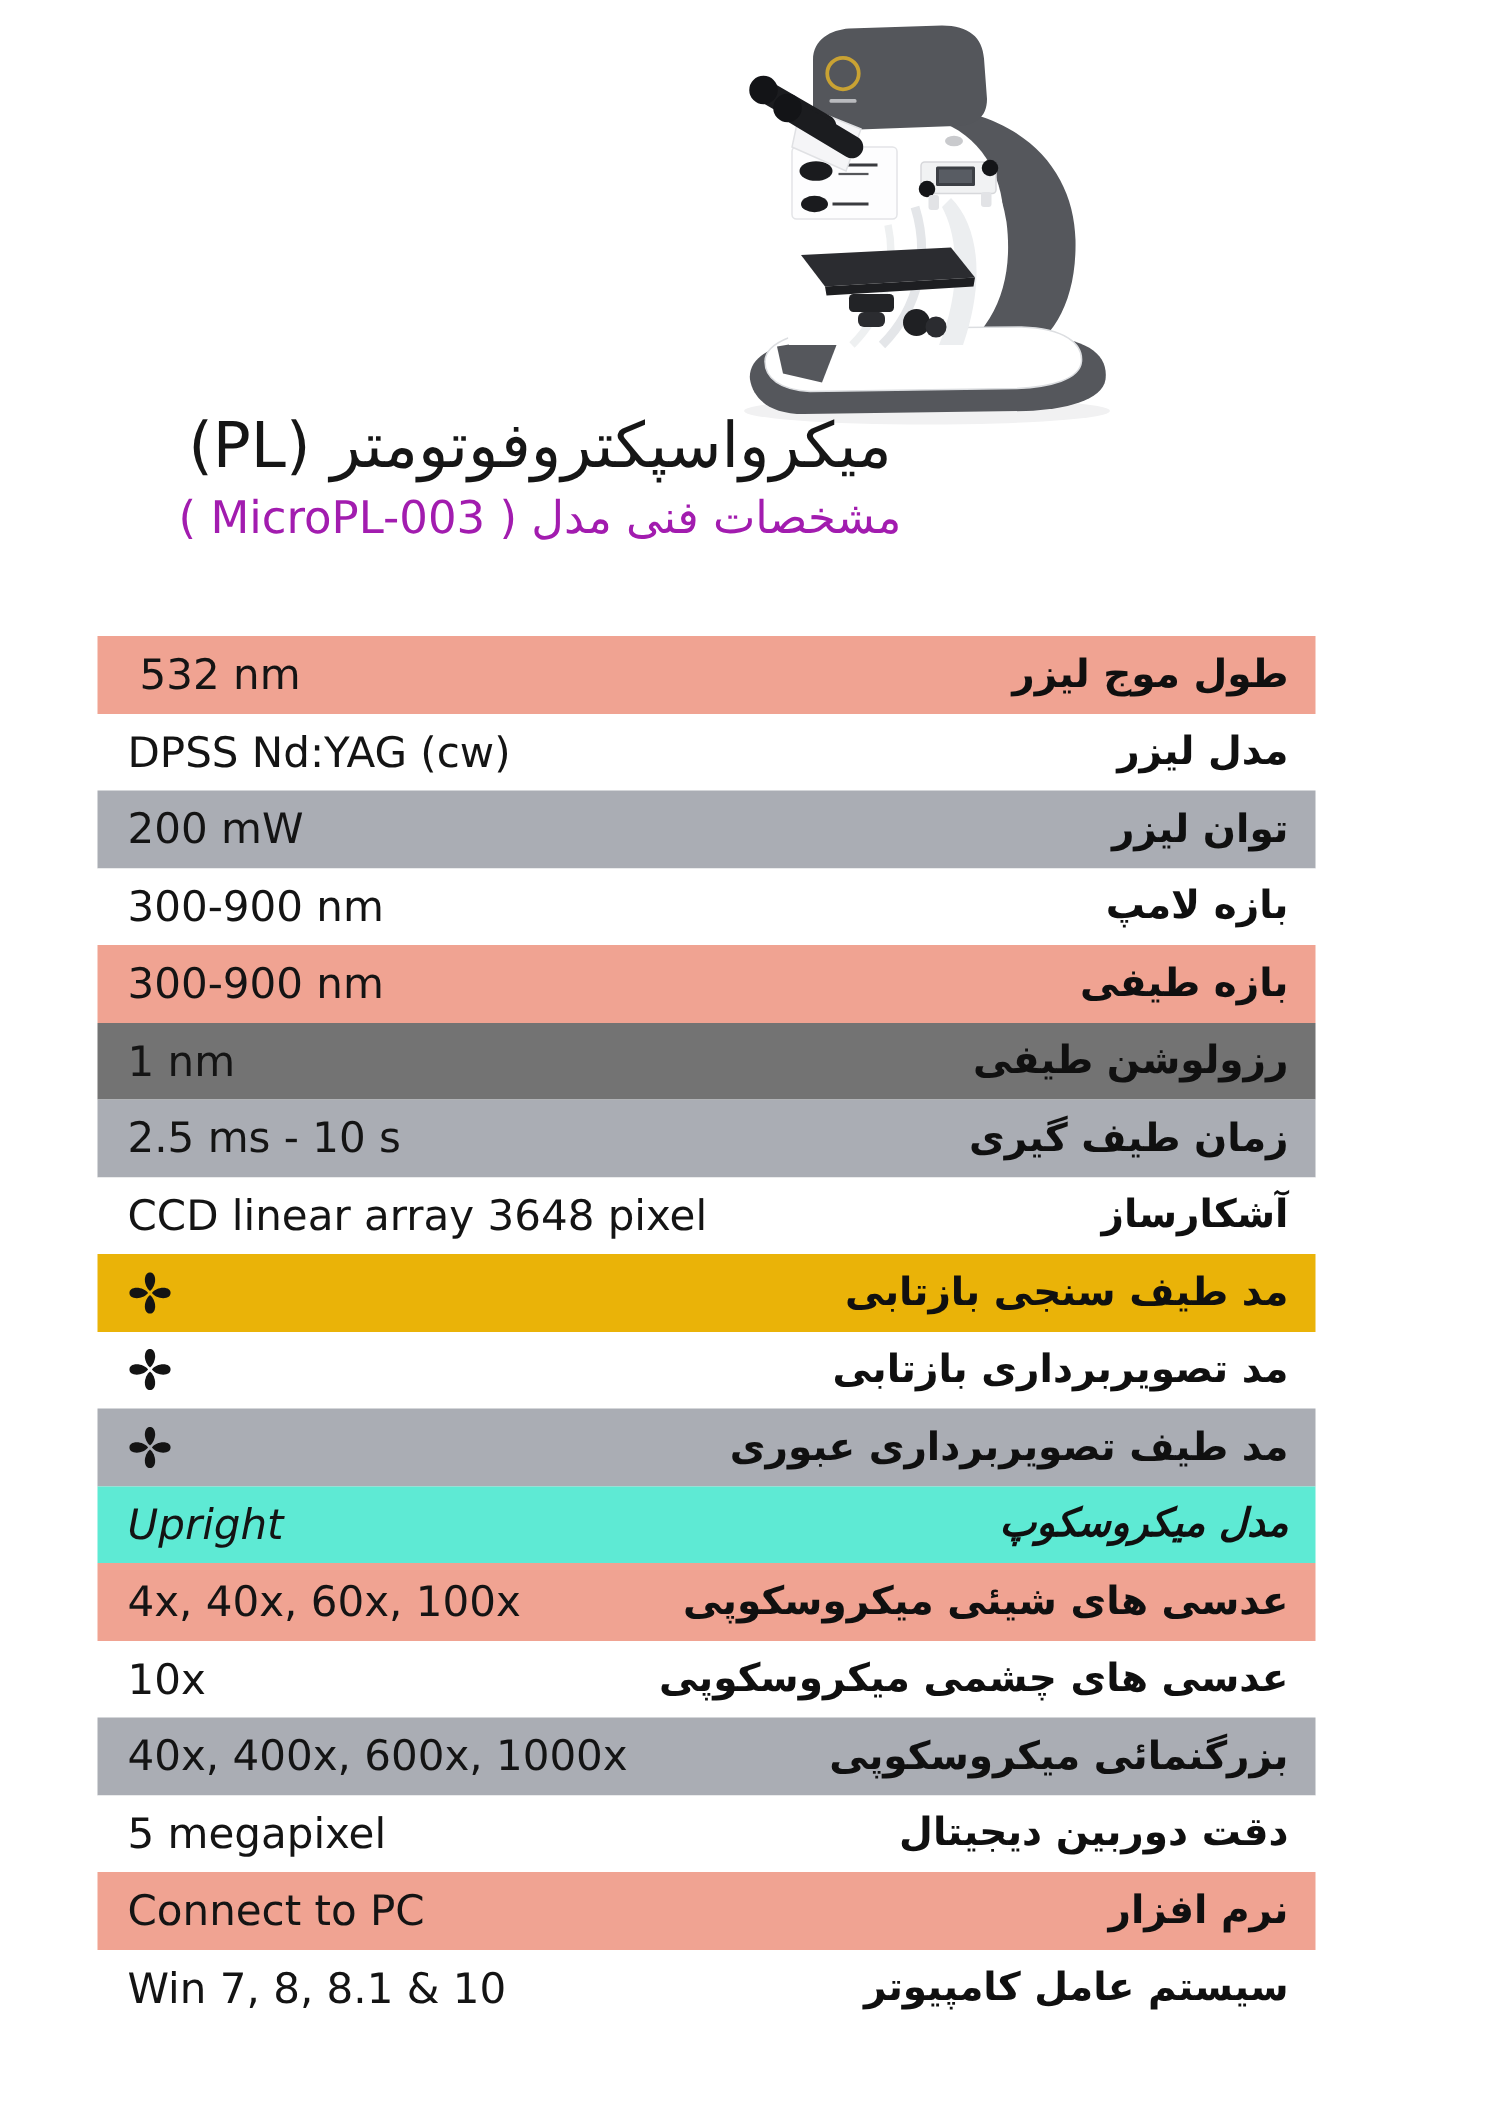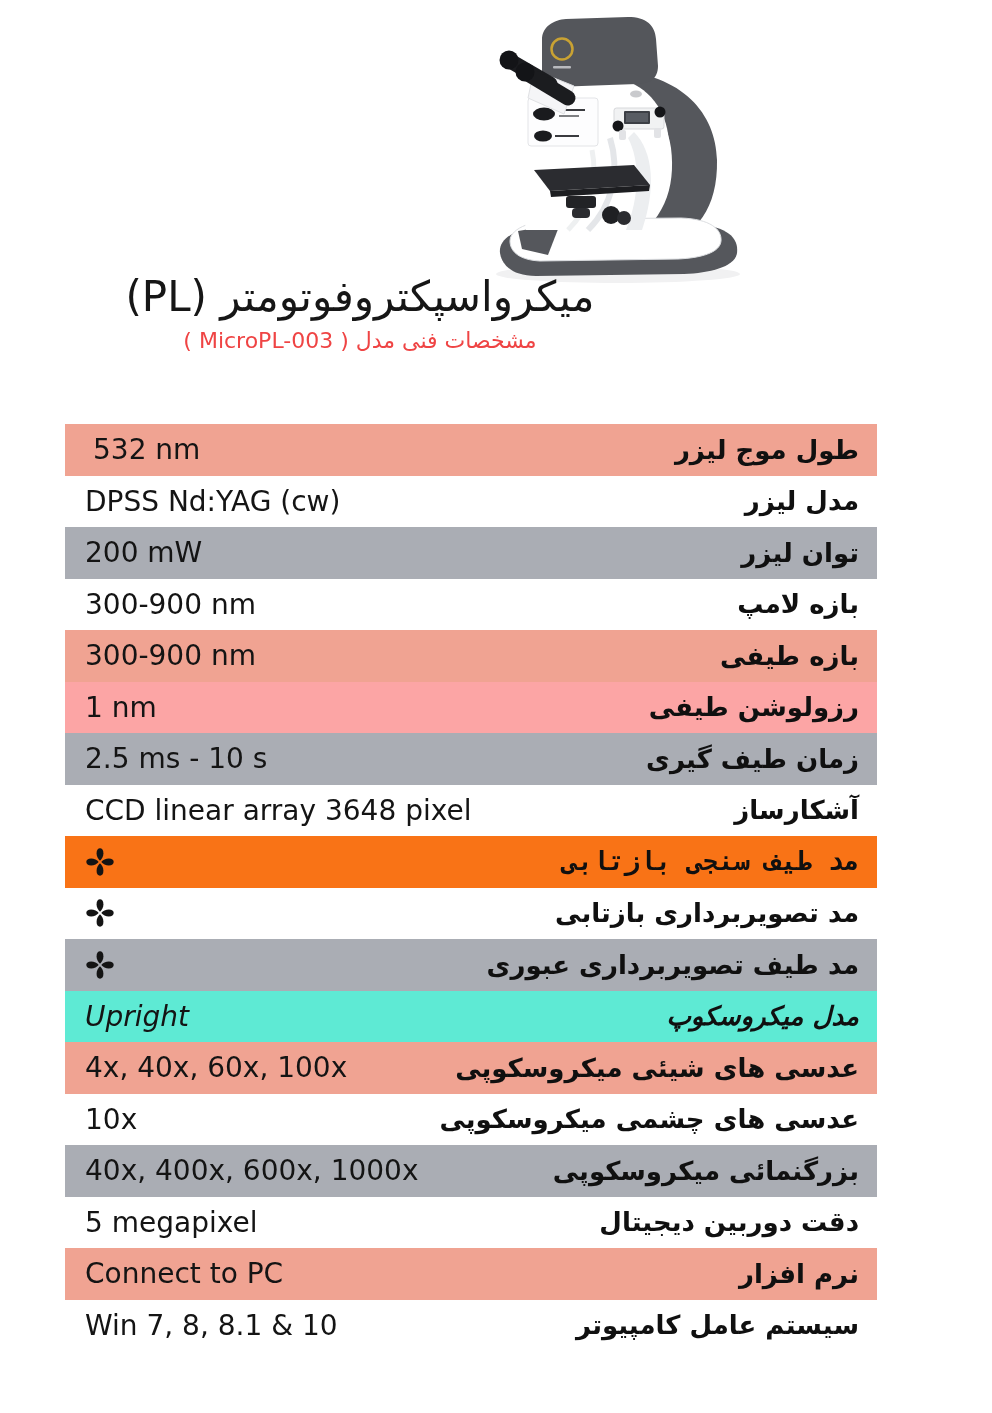--- a/index.html
+++ b/index.html
@@ -8,21 +8,21 @@
     font-family:"DejaVu Sans","Liberation Sans",sans-serif;overflow:hidden;
   }
   .illustration{position:absolute;left:438px;top:10px;width:330px;height:280px;}
   .header{position:absolute;left:95px;top:272px;width:530px;text-align:center;}
   .title{
     margin:0;direction:rtl;unicode-bidi:plaintext;
     font-size:42px;font-weight:normal;color:#161616;line-height:1.2;letter-spacing:0;
   }
   .subtitle{
     margin:6px 0 0 0;direction:rtl;unicode-bidi:plaintext;
-    font-size:22px;font-weight:normal;color:#ef4444;line-height:1.2;
+    font-size:30px;font-weight:normal;color:#a21caf;line-height:1.2;
   }
   .spec-table{position:absolute;left:65px;top:424px;width:812px;}
   .spec-row{
     box-sizing:border-box;height:51.5px;display:flex;align-items:center;
     justify-content:space-between;padding:0 18px 0 20px;
   }
   .spec-value{
     direction:ltr;font-size:28px;color:#141414;white-space:nowrap;
     display:flex;align-items:center;
   }
@@ -119,36 +119,36 @@
   <div class="spec-row" style="background: rgb(255, 255, 255);">
     <div class="spec-value">300-900 nm</div>
     <div class="spec-label">بازه لامپ</div>
   </div>
 
   <div class="spec-row" style="background: rgb(240, 163, 146);">
     <div class="spec-value">300-900 nm</div>
     <div class="spec-label">بازه طیفی</div>
   </div>
 
-  <div class="spec-row" style="background: #fca5a5; text-align: right;">
+  <div class="spec-row" style="background: #737373; text-align: right;">
     <div class="spec-value">1 nm</div>
     <div class="spec-label">رزولوشن طیفی</div>
   </div>
 
   <div class="spec-row" style="background: rgb(170, 173, 180);">
     <div class="spec-value">2.5 ms - 10 s</div>
     <div class="spec-label">زمان طیف گیری</div>
   </div>
 
   <div class="spec-row" style="background: rgb(255, 255, 255);">
     <div class="spec-value">CCD linear array 3648 pixel</div>
     <div class="spec-label">آشکارساز</div>
   </div>
 
-  <div class="spec-row" style="background: #f97316; font-family: Liberation Mono, monospace;">
+  <div class="spec-row" style="background: #eab308;">
     <div class="spec-value">
   <svg class="petal-icon" width="30" height="30" viewBox="-14 -14 28 28" xmlns="http://www.w3.org/2000/svg">
     <g fill="#141414">
       <path d="M0 -1.2 C 1.8 -2.6, 3.2 -5.5, 3.2 -8.2 C 3.2 -11.2, 1.8 -12.8, 0 -12.8 C -1.8 -12.8, -3.2 -11.2, -3.2 -8.2 C -3.2 -5.5, -1.8 -2.6, 0 -1.2 Z"></path>
       <path transform="rotate(90)" d="M0 -1.2 C 1.8 -2.6, 3.2 -5.5, 3.2 -8.2 C 3.2 -11.2, 1.8 -12.8, 0 -12.8 C -1.8 -12.8, -3.2 -11.2, -3.2 -8.2 C -3.2 -5.5, -1.8 -2.6, 0 -1.2 Z"></path>
       <path transform="rotate(180)" d="M0 -1.2 C 1.8 -2.6, 3.2 -5.5, 3.2 -8.2 C 3.2 -11.2, 1.8 -12.8, 0 -12.8 C -1.8 -12.8, -3.2 -11.2, -3.2 -8.2 C -3.2 -5.5, -1.8 -2.6, 0 -1.2 Z"></path>
       <path transform="rotate(270)" d="M0 -1.2 C 1.8 -2.6, 3.2 -5.5, 3.2 -8.2 C 3.2 -11.2, 1.8 -12.8, 0 -12.8 C -1.8 -12.8, -3.2 -11.2, -3.2 -8.2 C -3.2 -5.5, -1.8 -2.6, 0 -1.2 Z"></path>
     </g>
   </svg>
 </div>

